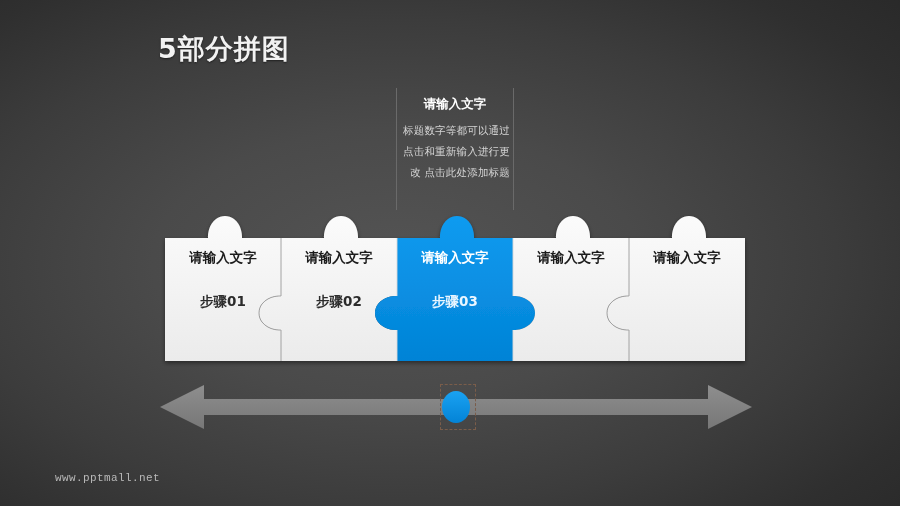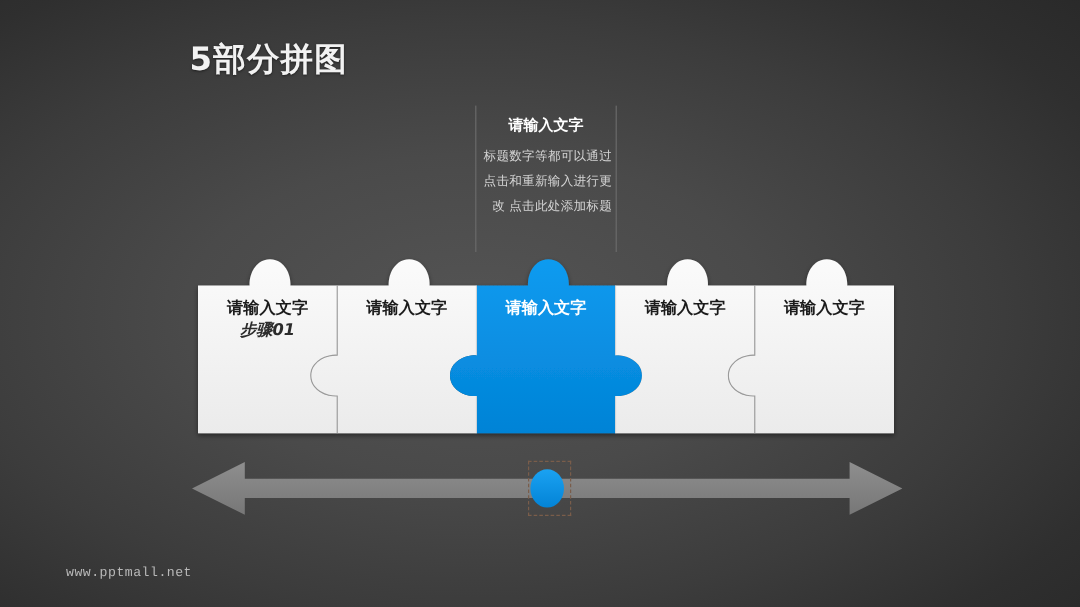--- a/index.html
+++ b/index.html
@@ -37,21 +37,21 @@
     font-size:10.5px;line-height:21px;color:#d4d4d4;text-align:right;
     letter-spacing:.2px;
   }
   
   #puzzle{position:absolute;left:165px;top:204px;width:580px;height:157px;}
   #puzzle svg{display:block;overflow:visible;}
   .pz-label{
     position:absolute;width:116px;text-align:center;pointer-events:none;
   }
   .pz-t1{font-size:13.5px;font-weight:bold;line-height:17px;}
-  .pz-t2{font-size:13.5px;font-style:italic;font-weight:bold;line-height:18px;}
+  .pz-t2{font-size:13.5px;font-weight:bold;line-height:18px;margin-top:26px;}
   .dark .pz-t1{color:#1b1b1b;}
   .dark .pz-t2{color:#2c2c2c;}
   .light .pz-t1{color:#ffffff;}
   .light .pz-t2{color:#eaf6ff;}
   
   #arrow{position:absolute;left:160px;top:380px;width:592px;height:54px;}
   #arrow svg{display:block;}
   #arrow-knob-handles{
     position:absolute;left:280px;top:4px;width:36px;height:46px;
     border:1px dashed #7a5d4a;box-sizing:border-box;
@@ -139,23 +139,25 @@
           <path d="M348,126 L348,157"></path>
       </g>
     </svg>
 
     <div class="pz-label dark" style="left:0px;top:45px;">
       <div class="pz-t1">请输入文字</div>
       <div class="pz-t2">步骤01</div>
     </div>
     <div class="pz-label dark" style="left:116px;top:45px;">
       <div class="pz-t1">请输入文字</div>
+      <div class="pz-t2">步骤02</div>
     </div>
     <div class="pz-label light" style="left:232px;top:45px;">
       <div class="pz-t1">请输入文字</div>
+      <div class="pz-t2">步骤03</div>
     </div>
     <div class="pz-label dark" style="left:348px;top:45px;">
       <div class="pz-t1">请输入文字</div>
     </div>
     <div class="pz-label dark" style="left:464px;top:45px;">
       <div class="pz-t1">请输入文字</div>
     </div>
   </div>
 
   <div id="arrow">

